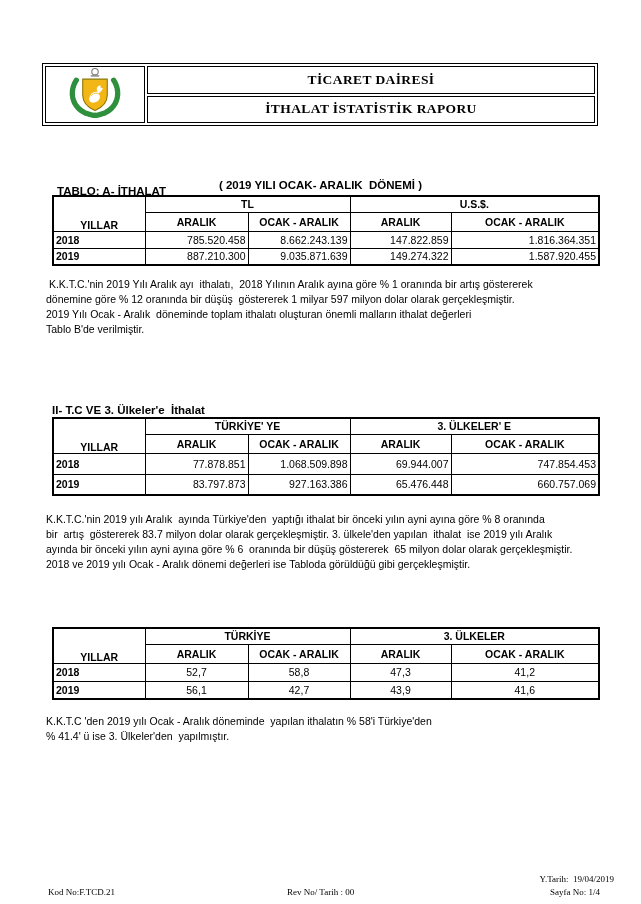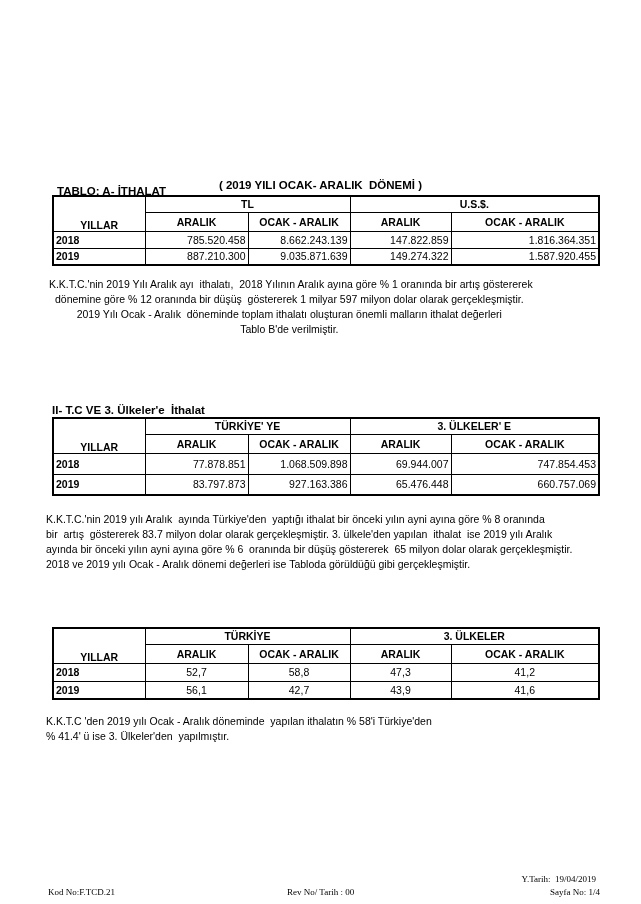--- a/index.html
+++ b/index.html
@@ -34,35 +34,55 @@
   tr.h2 td{height:19px;font-weight:bold;text-align:center;}
   td.ycell{font-weight:bold;text-align:center;vertical-align:bottom;padding-bottom:3px;}
   .t1 tr.dr td{height:17px;} .t2 tr.dr td{height:21px;} .t3 tr.dr td{height:18px;}
   td.yr{font-weight:bold;text-align:left;padding-left:3px;}
   td.num{text-align:right;padding-right:2px;}
   td.ctr{text-align:center;}
 
   
   .para{position:absolute;left:46px;font-size:10.5px;line-height:15px;}
   .para .line{white-space:pre;}
-  .p1{top:277px;text-align:center;} .p2{top:512px;} .p3{top:714px;}
+  .p1{top:277px;} .p2{top:512px;} .p3{top:714px;}
 
   
   .foot{position:absolute;font-family:"Liberation Serif","DejaVu Serif",serif;
         font-size:9px;white-space:pre;}
   .f-kod{left:48px;top:887px;}
   .f-rev{left:287px;top:887px;}
-  .f-ytarih{right:45px;top:874px;text-align:center;}
+  .f-ytarih{right:27px;top:874px;text-align:center;}
   .f-sayfa{right:41px;top:887px;text-align:right;margin-left:42px;}
 </style>
 </head>
 <body>
 
 <div class="page">
 
+  <div class="hdr">
+    <div class="hdr-logo-cell">
+      <span>
+        <svg width="64" height="54" viewBox="0 0 120 100">
+          <path d="M60 92 C 20 88, 8 52, 25 26" fill="none" stroke="#2E8F3C" stroke-width="10" stroke-dasharray="5 2.6" stroke-linecap="round"></path>
+          <path d="M60 92 C 100 88, 112 52, 95 26" fill="none" stroke="#2E8F3C" stroke-width="10" stroke-dasharray="5 2.6" stroke-linecap="round"></path>
+          <circle cx="60" cy="10" r="6" fill="#ffffff" stroke="#777777" stroke-width="2"></circle>
+          <path d="M52 18 L68 18" stroke="#777777" stroke-width="2.4"></path>
+          <path d="M37 24 L83 24 L83 54 C 83 68 73 77 60 83 C 47 77 37 68 37 54 Z" fill="#F2B616" stroke="#8A7500" stroke-width="2"></path>
+          <path d="M49 62 C 50 52 57 46 65 48 C 61 42 65 35 71 36 C 69 39 71 41 75 41
+                   C 73 47 68 49 66 51 C 71 55 70 62 64 66 C 57 70 50 68 49 62 Z" fill="#ffffff"></path>
+          <path d="M52 56 C 56 50 63 49 67 52" fill="none" stroke="#F2B616" stroke-width="1.6"></path>
+        </svg>
+      </span>
+    </div>
+    <div class="hdr-right">
+      <div class="hdr-title">TİCARET DAİRESİ</div>
+      <div class="hdr-title">İTHALAT İSTATİSTİK RAPORU</div>
+    </div>
+  </div>
   <div class="subtitle">( 2019 YILI OCAK- ARALIK  DÖNEMİ )</div>
 
   <div class="sec sec-a">
     <div>TABLO: A- İTHALAT</div>
     <div>I- Yıllar İtibarıyle  İthalat</div>
   </div>
 
   <table class="dtab t1">
     <colgroup>
         <col style="width:92px">

